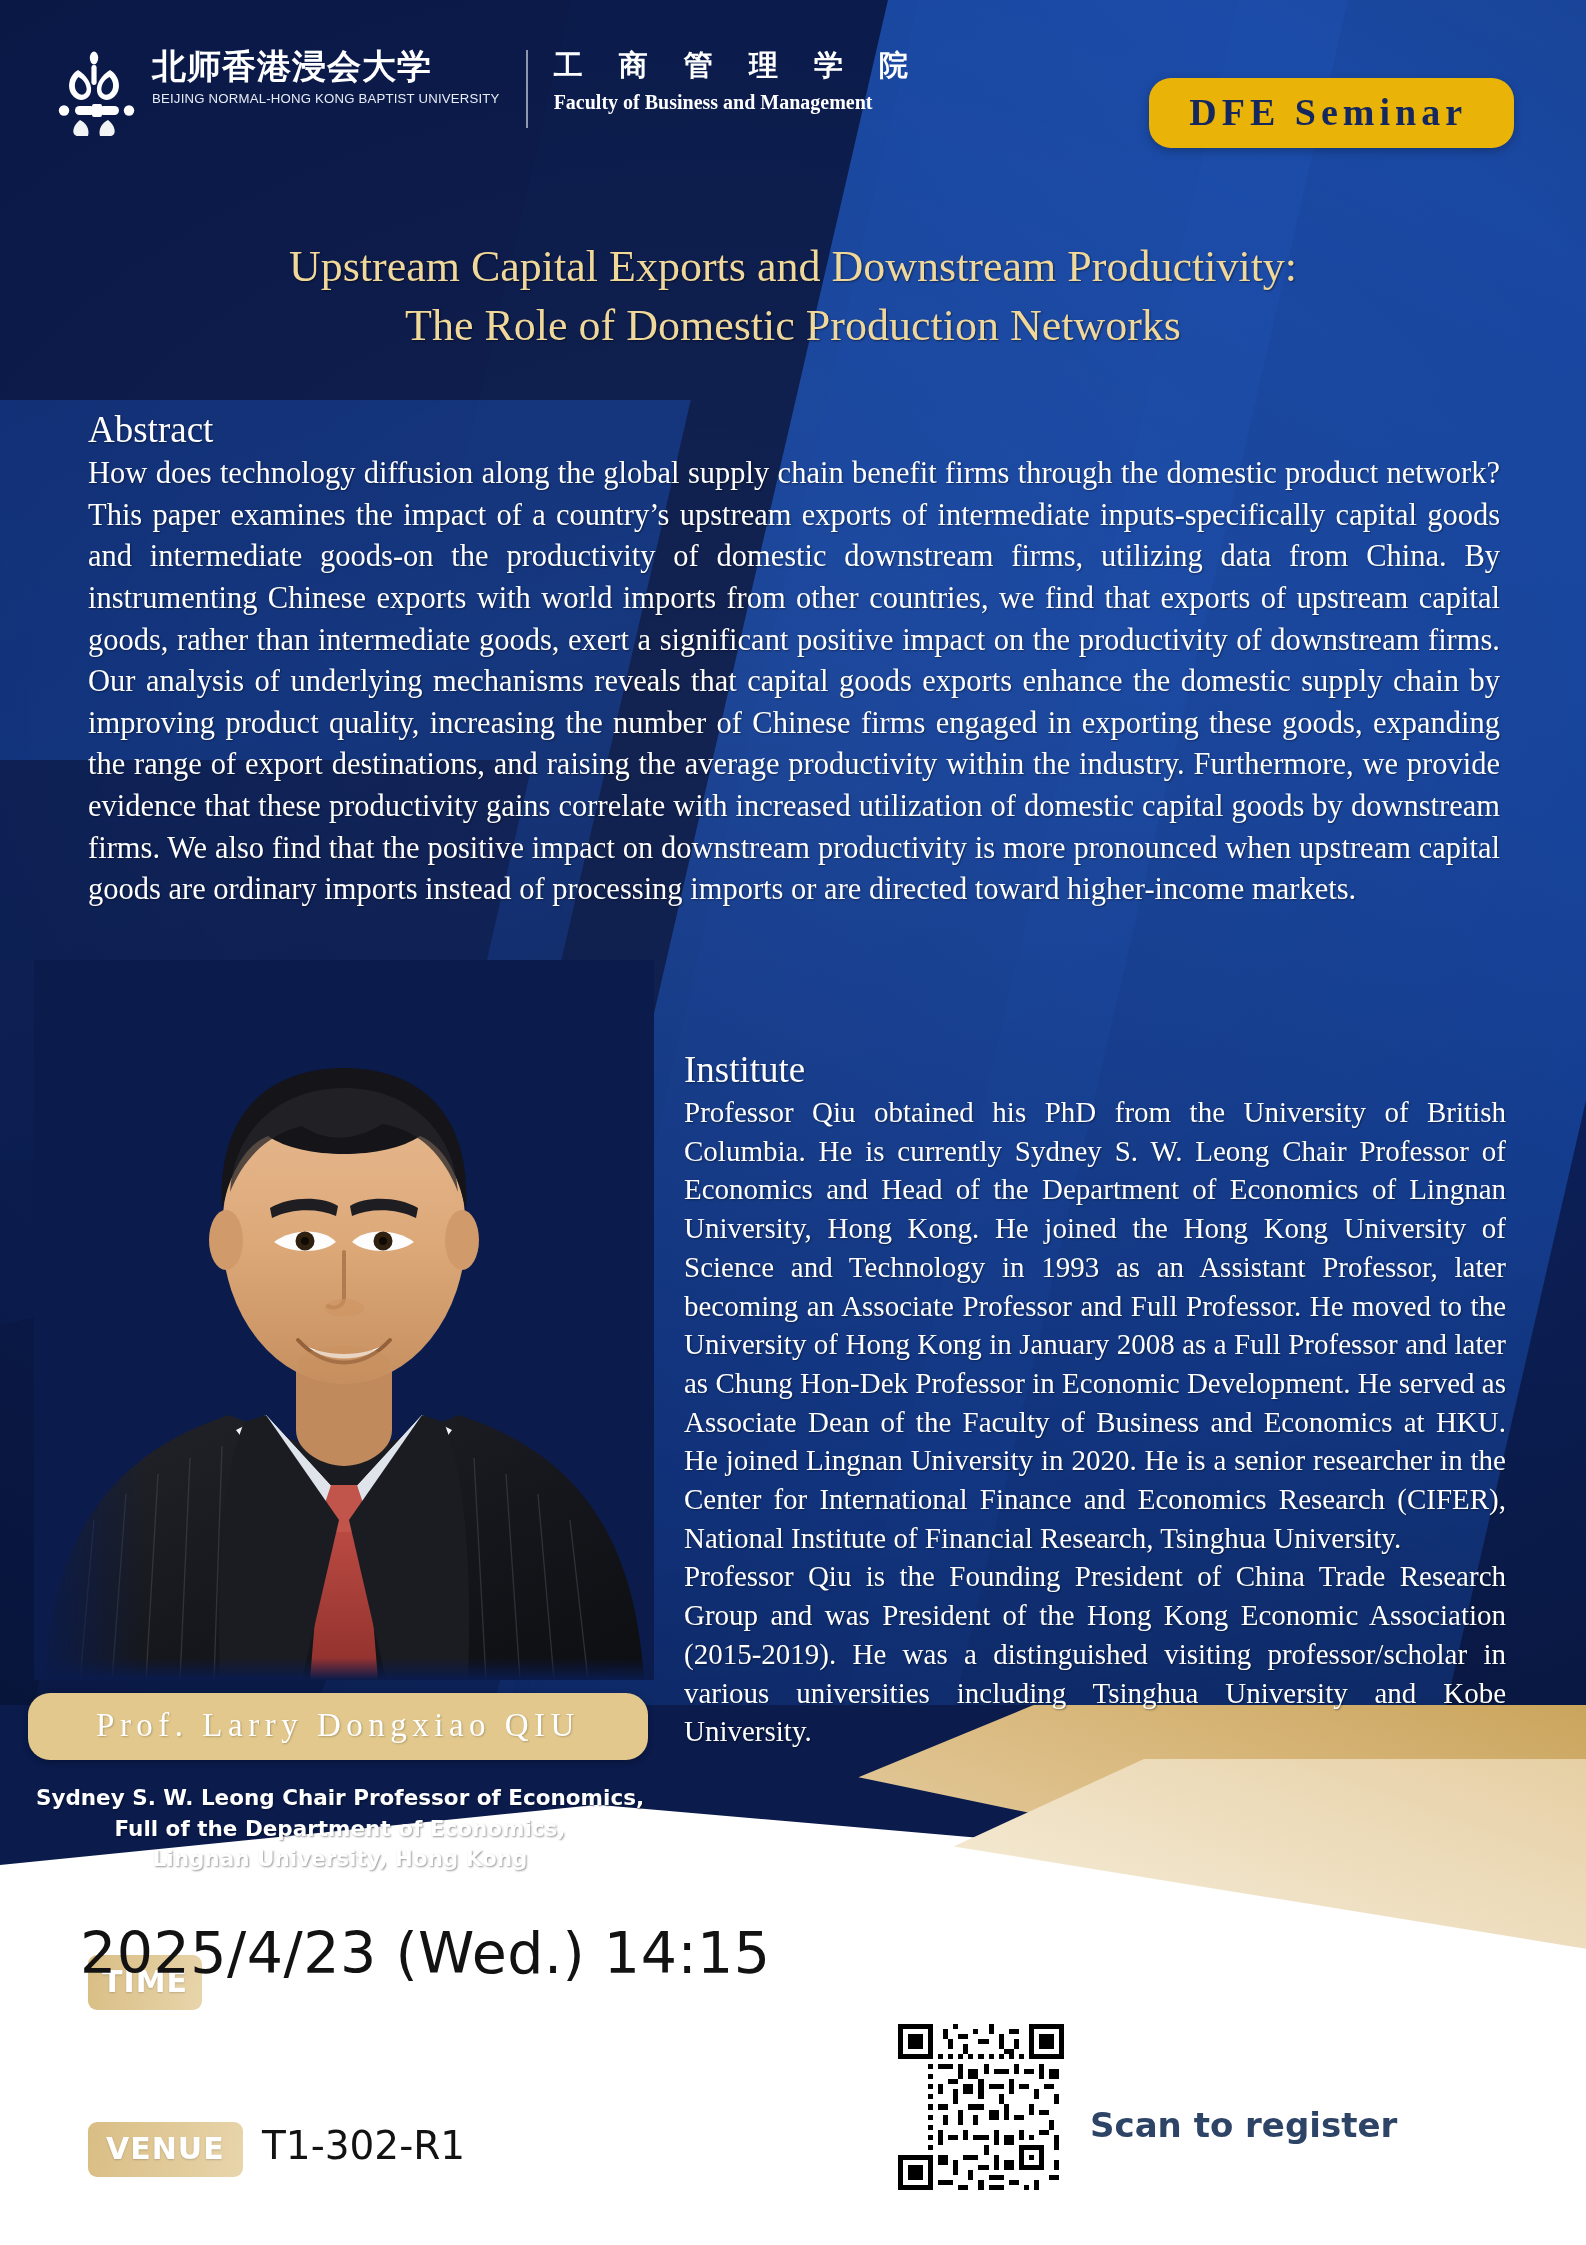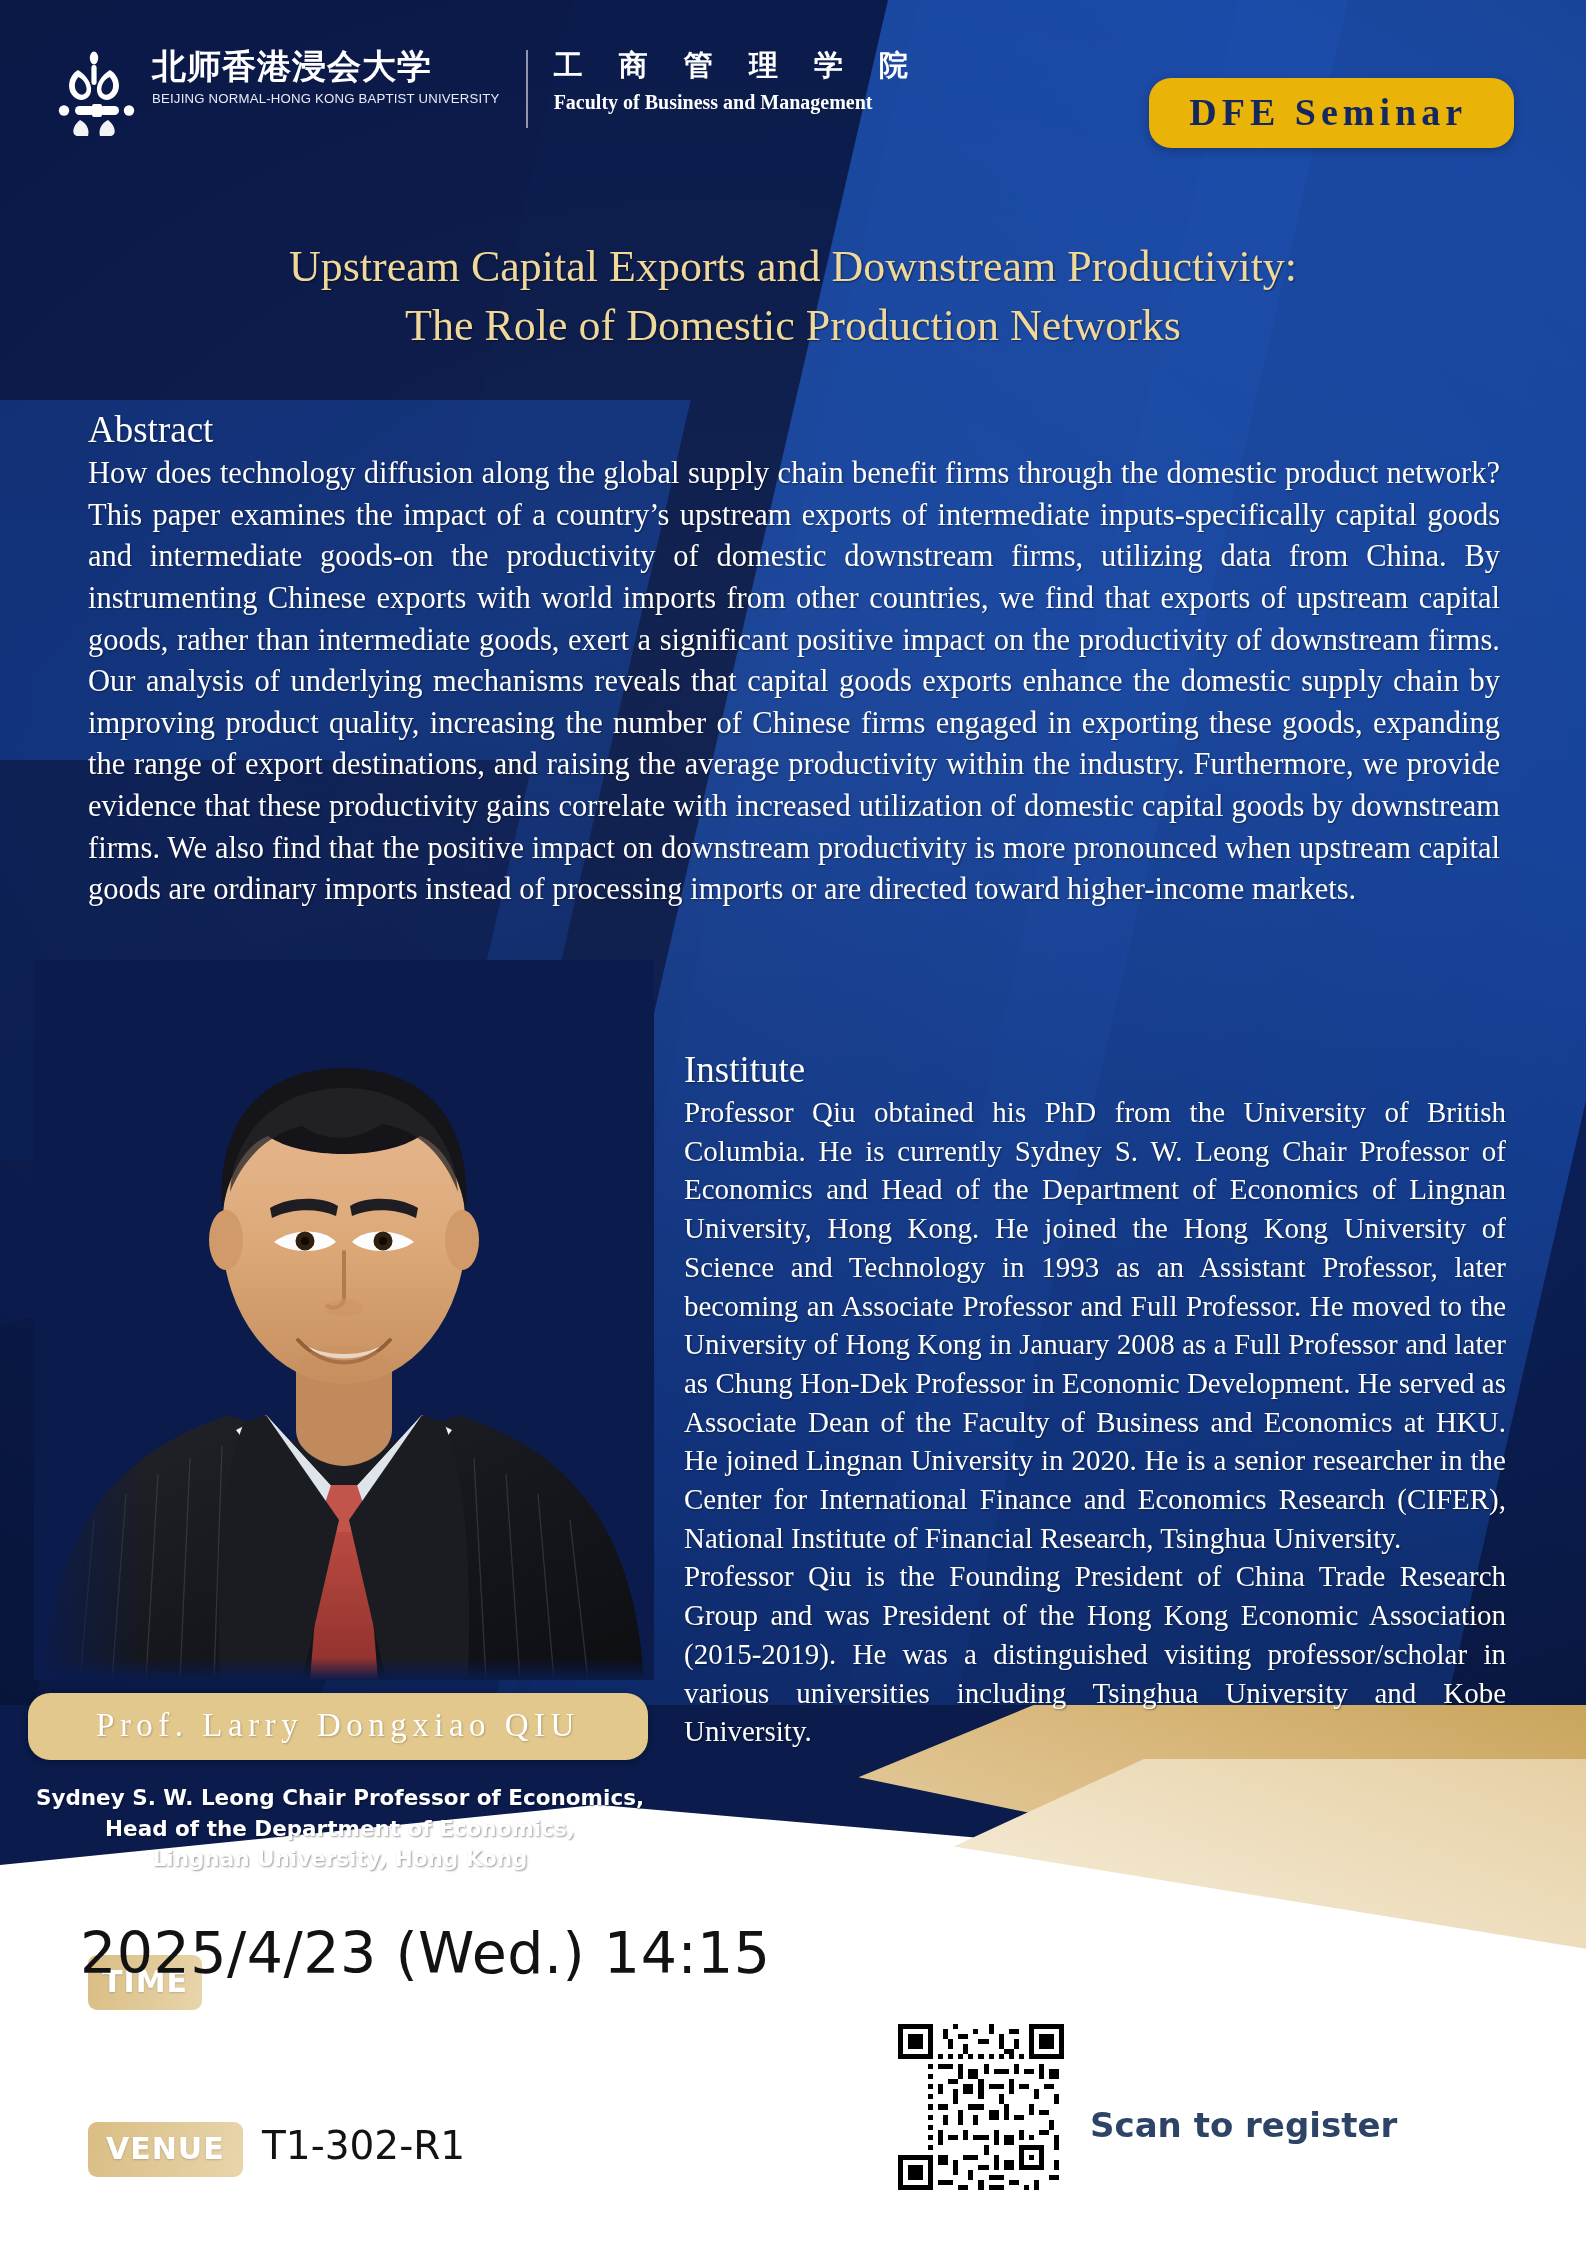--- a/index.html
+++ b/index.html
@@ -469,21 +469,21 @@
       <rect width="620" height="720" fill="url(#fadel)"></rect>
       <rect x="0" y="620" width="620" height="100" fill="url(#fadeb)" transform="rotate(180 310 670)"></rect>
     </svg>
   </div>
 
   <div class="name-bar">
     <span>Prof. Larry Dongxiao QIU</span>
   </div>
   <div class="affil">
     <div>Sydney S. W. Leong Chair Professor of Economics,</div>
-    <div>Head of the Department of Economics,</div>
+    <div>Full of the Department of Economics,</div>
     <div>Lingnan University, Hong Kong</div>
   </div>
 
   <div class="bio-wrap">
     <div class="sec-head">Institute</div>
     <div class="bio-body">
       <p>Professor Qiu obtained his PhD from the University of British Columbia. He is currently Sydney S. W. Leong Chair Professor of Economics and Head of the Department of Economics of Lingnan University, Hong Kong. He joined the Hong Kong University of Science and Technology in 1993 as an Assistant Professor, later becoming an Associate Professor and Full Professor. He moved to the University of Hong Kong in January 2008 as a Full Professor and later as Chung Hon-Dek Professor in Economic Development. He served as Associate Dean of the Faculty of Business and Economics at HKU. He joined Lingnan University in 2020. He is a senior researcher in the Center for International Finance and Economics Research (CIFER), National Institute of Financial Research, Tsinghua University.</p>
       <p>Professor Qiu is the Founding President of China Trade Research Group and was President of the Hong Kong Economic Association (2015-2019). He was a distinguished visiting professor/scholar in various universities including Tsinghua University and Kobe University.</p>
     </div>
   </div>

